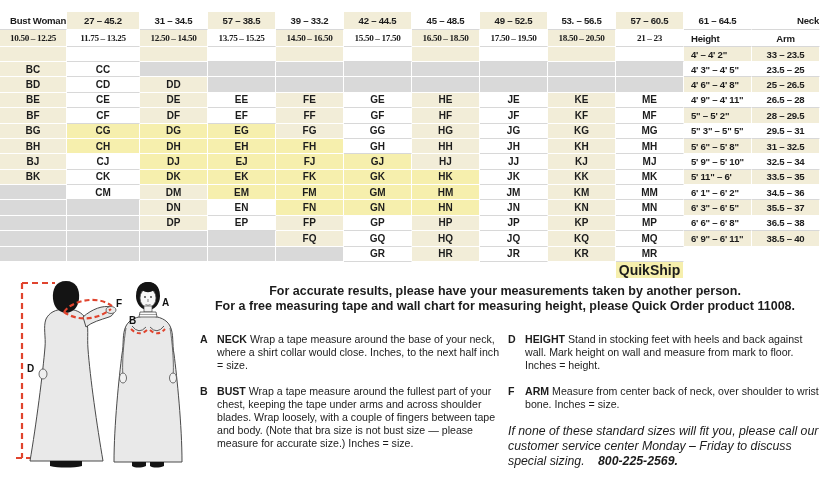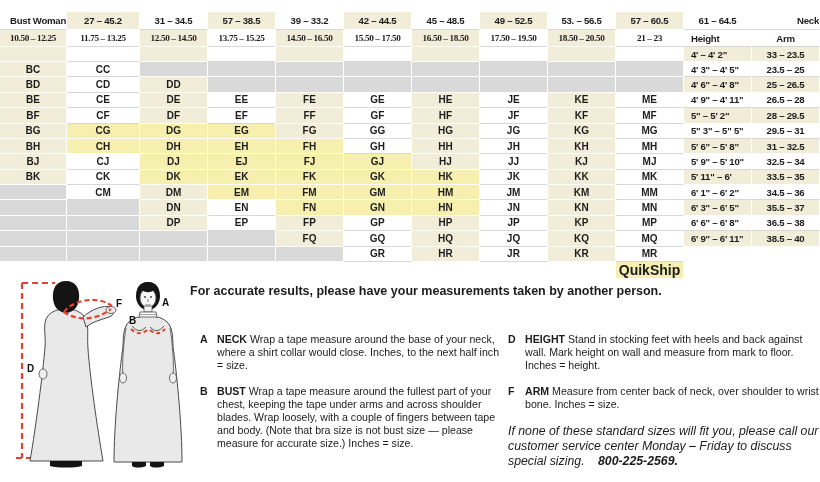--- a/index.html
+++ b/index.html
@@ -28,21 +28,21 @@
   .left{justify-content:flex-start;padding-left:7px;}
   .right{justify-content:flex-end;}
   .fits{background:var(--fitsbg);grid-row:1 / span 2;font-size:10px;}
   .hdr{font-size:9.6px;}
   .small{font-size:9.2px;letter-spacing:-0.35px;font-family:Liberation Serif, serif;}
   .code{font-size:10px;letter-spacing:0;}
   .blank{background:#fff;border:none;}
   .quik{background:var(--hl);font-size:14px;letter-spacing:0;}
 
   
-  .intro{position:absolute;top:284px;left:190px;width:630px;
+  .intro{position:absolute;top:284px;left:190px;width:630px;text-align:center;
          font-size:12.5px;font-weight:bold;line-height:14.5px;}
 
   
   .instr-col{position:absolute;width:304px;top:333px;}
   .instr{display:flex;margin-bottom:13px;font-size:10.6px;line-height:13px;}
   .instr .ltr{width:17px;flex:none;font-weight:bold;}
   .instr b{font-weight:bold;}
   .note{position:absolute;left:508px;top:424px;width:312px;
         font-size:12.3px;line-height:15px;font-style:italic;}
   .note b{font-weight:bold;margin-left:10px;}
@@ -257,20 +257,21 @@
       <div class="cell blank"></div>
       <div class="cell blank"></div>
       <div class="cell blank"></div>
       <div class="cell blank"></div>
       <div class="cell blank"></div>
       <div class="cell quik">QuikShip</div>
     </div>
 
   <div class="intro">
     <div>For accurate results, please have your measurements taken by another person.</div>
+    <div>For a free measuring tape and wall chart for measuring height, please Quick Order product 11008.</div>
   </div>
 
   <svg class="figure" width="196" height="206" viewBox="0 0 196 206">
 
     <g stroke="#e0442e" stroke-width="2.2" fill="none" stroke-dasharray="6 4">
       <path d="M20,7 L53,7"></path>
       <path d="M20,7 L20,182"></path>
       <path d="M14,182 L31,182"></path>
     </g>
     <text x="25" y="96">D</text>

